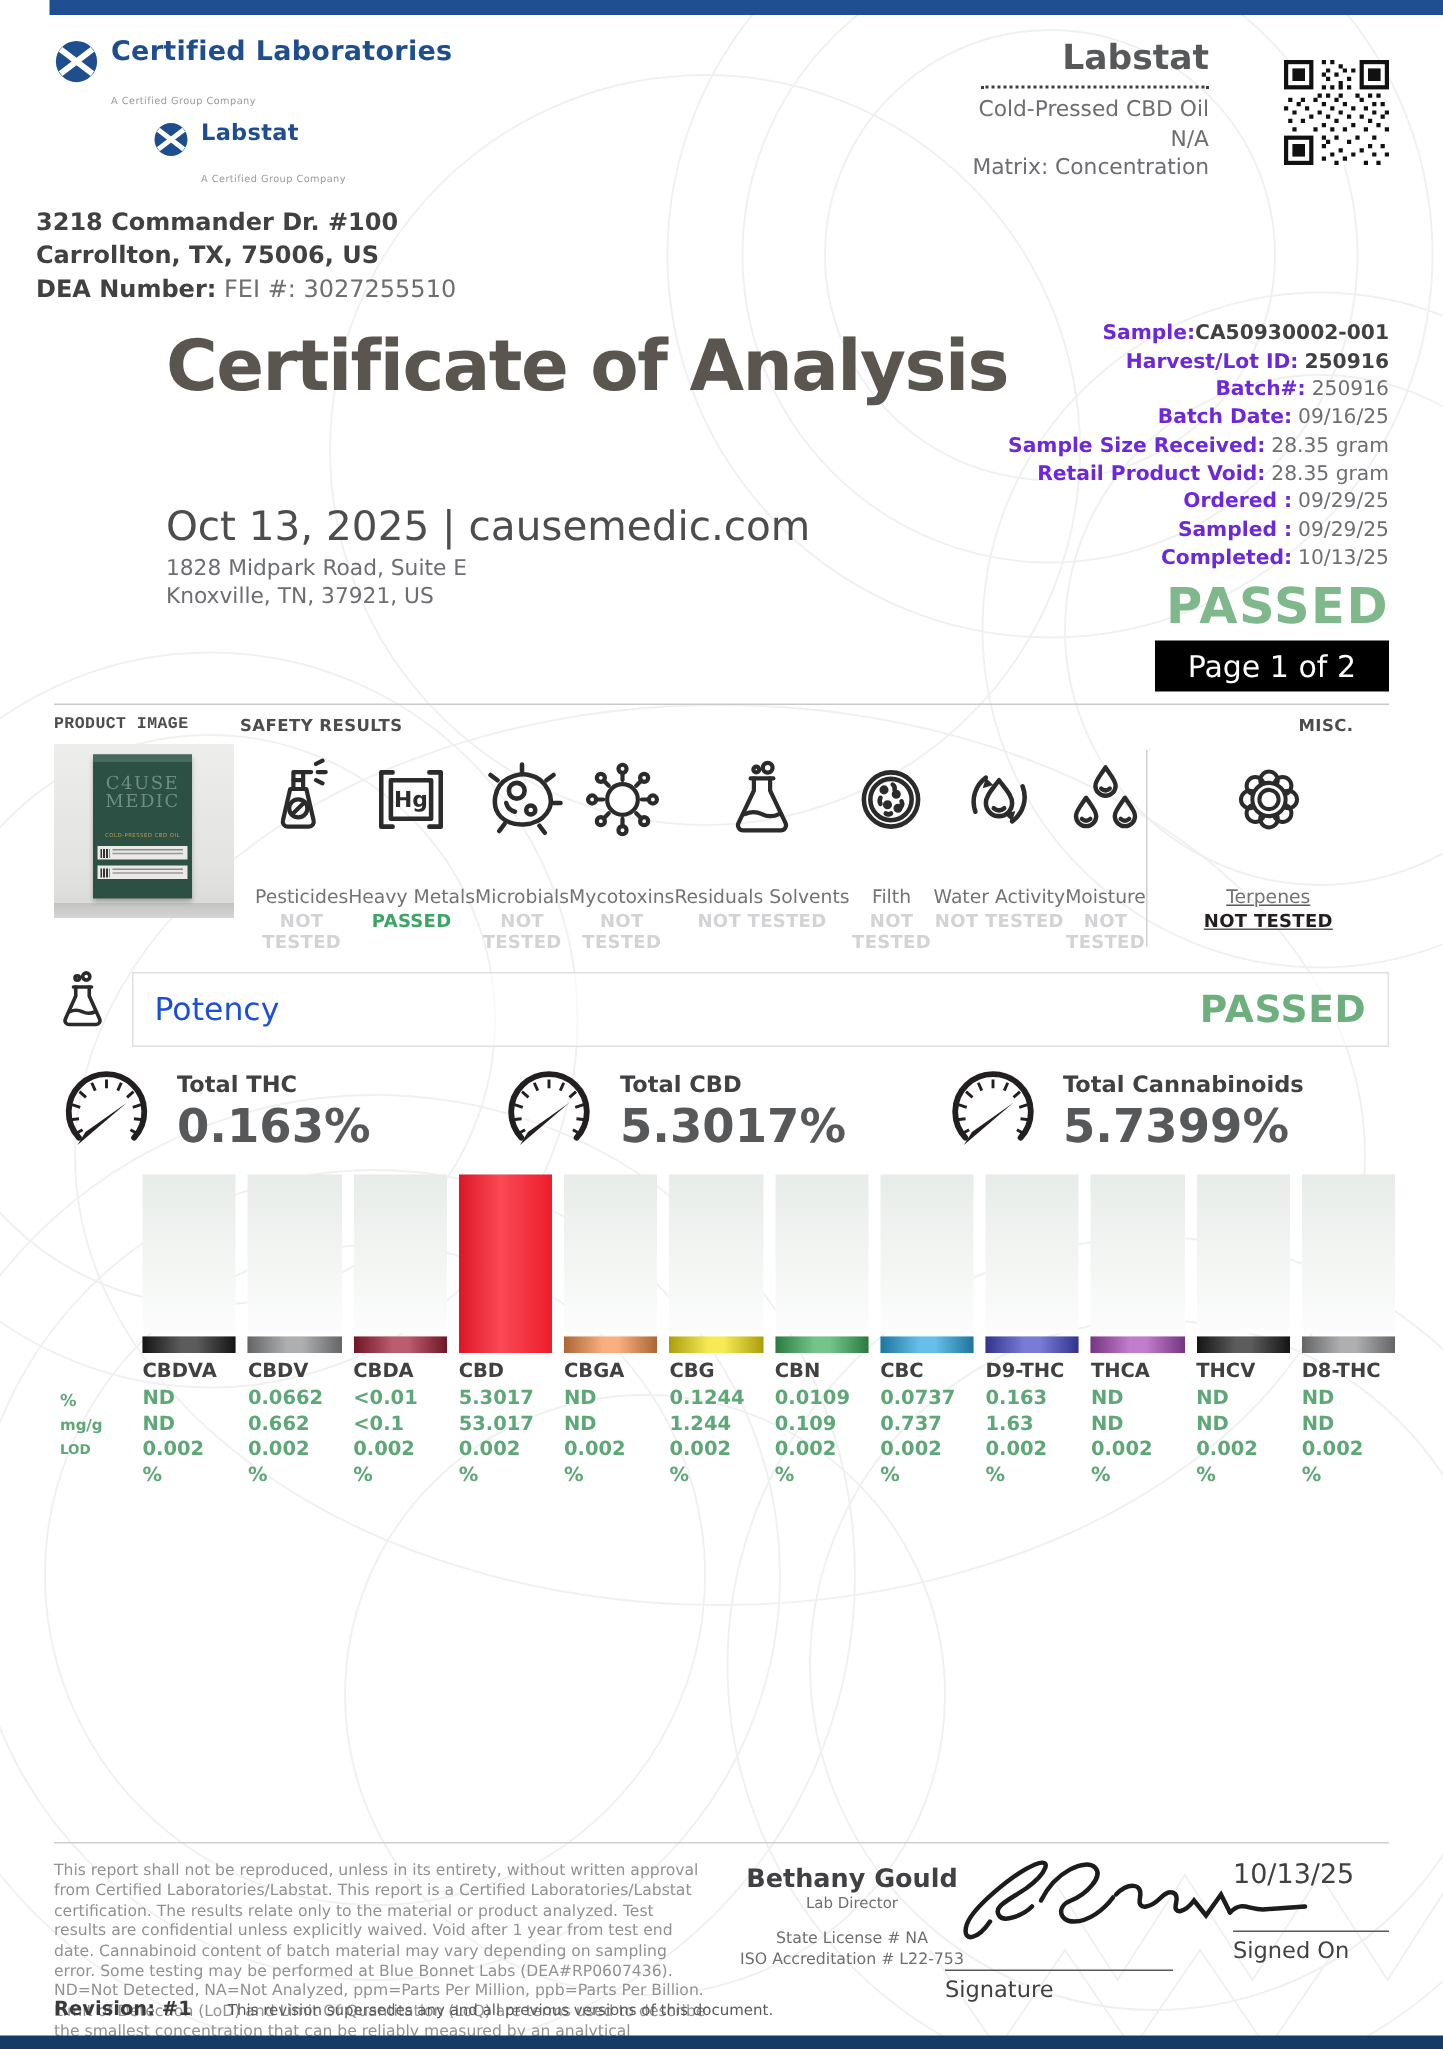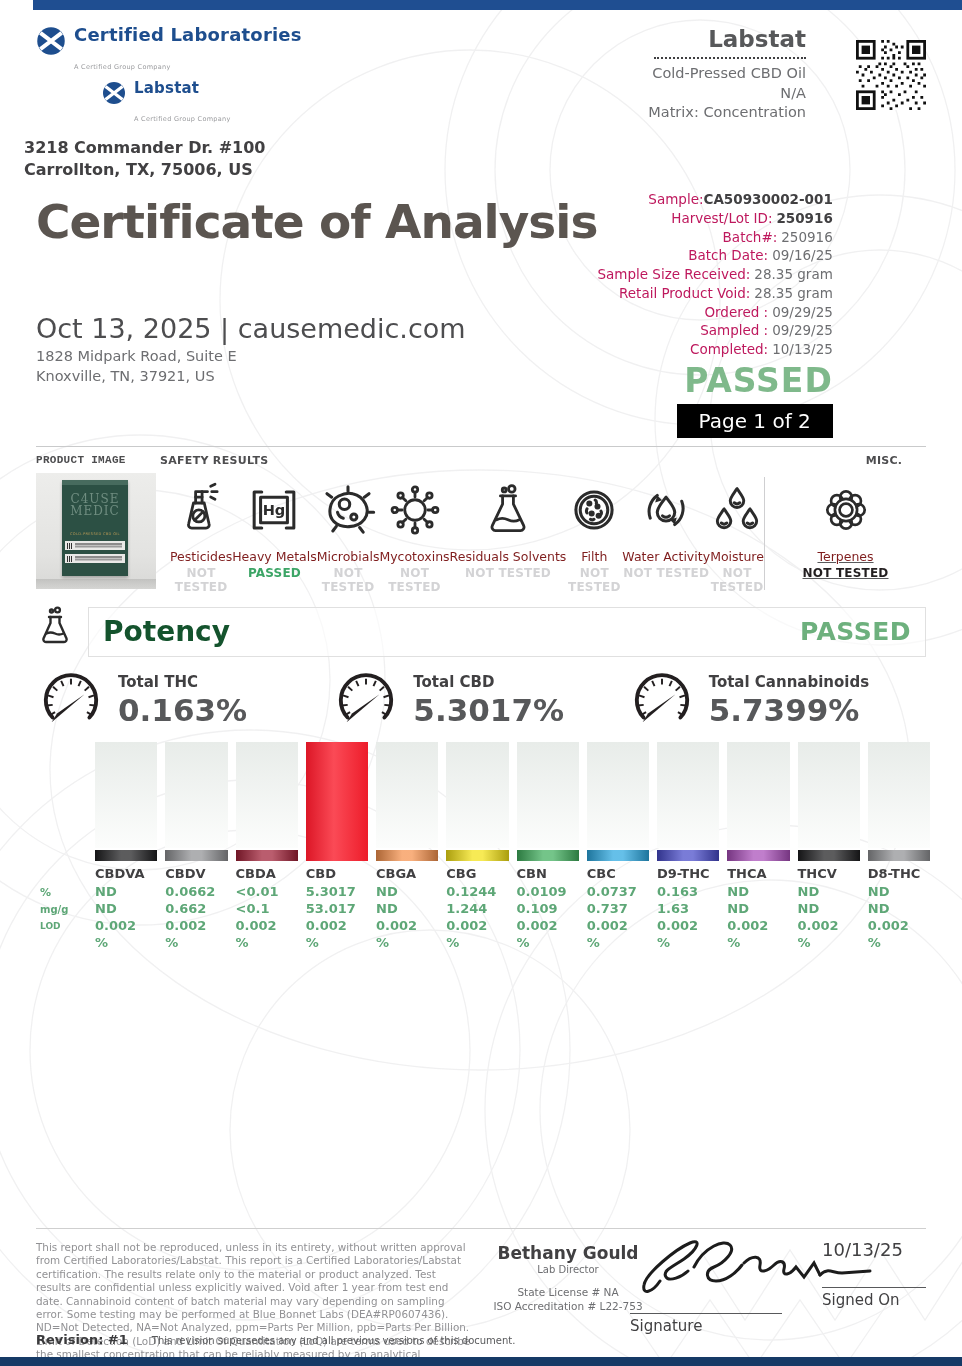--- a/index.html
+++ b/index.html
@@ -25,30 +25,30 @@
   .hdr-right { position:relative; width:300px; text-align:right; padding-right:120px; }
   .client-name { font-size:23px; font-weight:bold; color:#57585a; }
   .client-sep { border-bottom:2px dotted #3f3f41; width:152px; margin:5px 0 5px auto; }
   .client-line { font-size:14.5px; color:#6d6e71; line-height:1.35; }
   .qr { position:absolute; right:0; top:14px; width:70px; height:70px; }
 
   .addr-block { padding:14px 36px 0 24px; font-size:16px; line-height:1.42; color:#414042; }
   .addr-block .b { font-weight:bold; }
   .addr-block .n { font-weight:normal; color:#6d6e71; }
 
-  .mid { display:flex; justify-content:flex-start; padding:6px 36px 0 36px; }
+  .mid { display:flex; justify-content:flex-end; padding:6px 36px 0 36px; }
   .mid-left { padding-top:6px; }
   .coa-title { font-size:47px; font-weight:bold; color:#5b5550; letter-spacing:-1px; }
   .date-block { margin-top:64px; }
   .date-line { font-size:27px; color:#4d4d4f; }
   .date-addr { font-size:14.5px; color:#6d6e71; line-height:1.35; margin-top:3px; }
 
   .mid-right { text-align:right; padding-top:2px; }
   .sinfo { font-size:13.5px; line-height:1.39; color:#6d6e71; }
-  .sinfo .lb { font-weight:normal; color:#be185d; }
+  .sinfo .lb { font-weight:bold; color:#6d28d9; }
   .sinfo .vb { font-weight:bold; color:#414042; }
   .sinfo .vn { margin-left:4px; }
   .big-passed { font-size:33px; font-weight:bold; color:#7fb98b; letter-spacing:1px; margin-top:2px; }
   .page-box { display:inline-block; background:#000; color:#fff; font-size:20px; padding:5px 22px; margin-top:4px; }
 
   .sec-divider { border-top:1px solid #c9cacb; margin:8px 36px 0 36px; }
 
   .labels-row { display:flex; padding:7px 36px 0 36px; font-size:11px; font-weight:bold; color:#4d4d4f; letter-spacing:.3px; }
   .lbl-product { width:124px;font-family:Liberation Mono, monospace; }
   .lbl-safety { flex:1; }
@@ -63,32 +63,32 @@
   .prod-label { background:#e9e9e7; height:9px; margin:4px 3px 0 3px; position:relative; }
   .prod-label::before { content:""; position:absolute; left:2px; top:1.5px; width:6px; height:6px; background:
     repeating-linear-gradient(90deg,#333 0 1px,#e9e9e7 1px 2px); }
   .prod-label::after { content:""; position:absolute; left:10px; top:2px; right:3px; height:1.2px; background:#8b8b8b; box-shadow:0 2.5px 0 #9a9a9a; }
   .prod-shadow { position:absolute; bottom:0; left:0; right:0; height:10px; background:linear-gradient(180deg,rgba(120,120,118,.25),rgba(160,160,158,.05)); }
 
   .safety-grid { flex:1; display:flex; padding-left:14px; }
   .sitem { flex:1; text-align:center; padding-top:2px; }
   .sicon { height:70px; display:flex; align-items:center; justify-content:center; }
   .sicon svg { stroke:#2b2b2b; fill:none; stroke-width:2.6; stroke-linecap:round; stroke-linejoin:round; }
-  .slabel { font-size:12.5px; color:#7f1d1d; margin-top:4px; white-space:nowrap; }
+  .slabel { font-size:12.5px; color:#737373; margin-top:22px; white-space:nowrap; }
   .sstatus { font-size:12px; font-weight:bold; margin-top:2px; letter-spacing:.2px; }
   .st-nt { color:#d3d3d5; }
   .st-pass { color:#3ca566; }
   .st-ntd { color:#231f20; }
   .misc-sep { width:1px; background:#cfcfd1; margin:4px 0; }
   .misc-col { width:84px;text-decoration:underline; }
 
   .potency-row { display:flex; align-items:center; padding:12px 36px 0 36px; gap:14px; }
   .pot-flask svg { stroke:#2b2b2b; fill:none; stroke-width:2.4; stroke-linecap:round; stroke-linejoin:round; }
   .pot-box { flex:1; border:1px solid #e0e0e0; background:rgba(255,255,255,.6); display:flex; align-items:center; justify-content:space-between; padding:10px 14px; height:50px; }
-  .pot-title { font-size:28px; font-weight:bold; color:#14532d; }
+  .pot-title { font-size:21px; font-weight:normal; color:#1d4ed8; }
   .pot-passed { font-size:25px; font-weight:bold; color:#6db07d; letter-spacing:.5px; }
 
   .gauges-row { display:flex; padding:12px 36px 0 40px; }
   .gauge-item { flex:1; display:flex; align-items:center; gap:16px; }
   .gauge-svg { flex:0 0 auto; }
   .gauge-label { font-size:15px; font-weight:bold; color:#414042; }
   .gauge-value { font-size:31px; font-weight:bold; color:#57585a; margin-top:1px; }
 
   .chart-section { position:relative; padding:10px 32px 0 95px; }
   .chart-rowlabels { position:absolute; left:40px; top:10px; width:50px; color:#5ea777; font-weight:bold; }
@@ -199,20 +199,21 @@
               <rect x="2" y="20" width="3" height="3"></rect>
             </g>
           <path fill="#111" d="M9 0h1v1H9z M11 0h1v1h-1z M13 1h1v1h-1z M10 2h1v1h-1z M14 2h1v1h-1z M16 2h1v1h-1z M9 3h1v1H9z M12 3h1v1h-1z M15 4h1v1h-1z M10 4h1v1h-1z M13 5h1v1h-1z M9 6h1v1H9z M11 6h1v1h-1z M13 6h1v1h-1z M15 6h1v1h-1z M8 8h1v1H8z M10 8h1v1h-1z M13 8h1v1h-1z M17 8h1v1h-1z M20 8h1v1h-1z M22 8h1v1h-1z M1 9h1v1H1z M4 9h1v1H4z M7 9h1v1H7z M12 9h1v1h-1z M18 9h1v1h-1z M21 10h1v1h-1z M3 10h1v1H3z M9 10h1v1H9z M14 10h1v1h-1z M23 10h1v1h-1z M0 11h1v1H0z M5 11h1v1H5z M11 11h1v1h-1z M16 11h1v1h-1z M19 11h1v1h-1z M24 12h1v1h-1z M2 12h1v1H2z M8 12h1v1H8z M13 12h1v1h-1z M21 12h1v1h-1z M6 13h1v1H6z M10 13h1v1h-1z M15 13h1v1h-1z M18 13h1v1h-1z M23 13h1v1h-1z M1 14h1v1H1z M4 14h1v1H4z M12 14h1v1h-1z M20 14h1v1h-1z M9 15h1v1H9z M16 15h1v1h-1z M22 15h1v1h-1z M2 16h1v1H2z M7 16h1v1H7z M11 16h1v1h-1z M14 16h1v1h-1z M19 16h1v1h-1z M24 16h1v1h-1z M9 18h1v1H9z M12 18h1v1h-1z M17 18h1v1h-1z M21 18h1v1h-1z M10 19h1v1h-1z M15 19h1v1h-1z M20 20h1v1h-1z M23 20h1v1h-1z M9 20h1v1H9z M13 21h1v1h-1z M18 21h1v1h-1z M11 22h1v1h-1z M16 22h1v1h-1z M21 22h1v1h-1z M24 22h1v1h-1z M9 23h1v1H9z M14 23h1v1h-1z M19 24h1v1h-1z M12 24h1v1h-1z M22 24h1v1h-1z"></path>
         </svg>
       </div>
     </div>
 
     <div class="addr-block">
       <div class="b">3218 Commander Dr. #100</div>
       <div class="b">Carrollton, TX, 75006, US</div>
+      <div><span class="b">DEA Number:</span> <span class="n">FEI #: 3027255510</span></div>
     </div>
 
     <div class="mid">
       <div class="mid-left">
         <div class="coa-title">Certificate of Analysis</div>
         <div class="date-block">
           <div class="date-line">Oct 13, 2025 | causemedic.com</div>
           <div class="date-addr">
             <div>1828 Midpark Road, Suite E</div>
             <div>Knoxville, TN, 37921, US</div>

